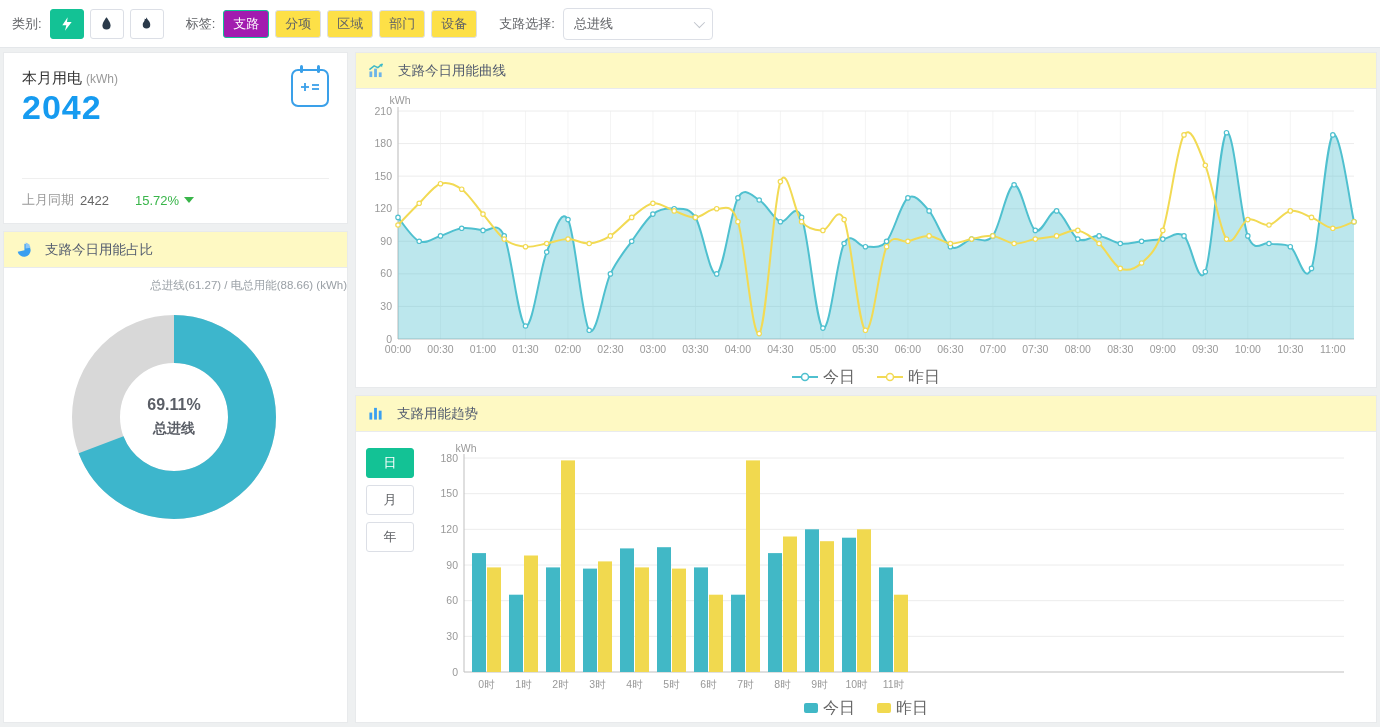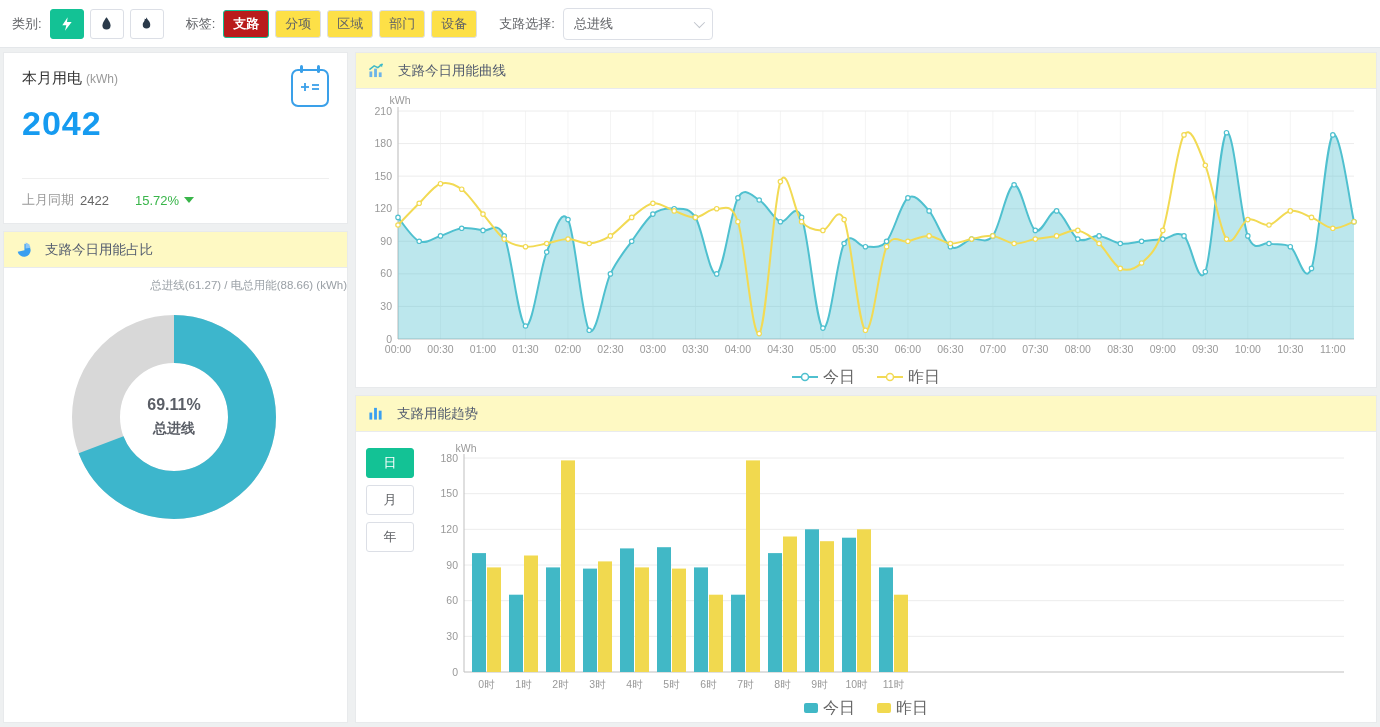--- a/index.html
+++ b/index.html
@@ -8,40 +8,40 @@
 
   
   .topbar { height:48px; background:#fff; border-bottom:1px solid #e4e7ea;
     display:flex; align-items:center; padding:0 12px; gap:6px; }
   .lbl { font-size:13px; color:#606266; margin-right:2px; }
   .icon-btn { width:34px; height:30px; background:#fff; border:1px solid #dcdfe6;
     border-radius:3px; display:flex; align-items:center; justify-content:center; cursor:pointer; }
   .icon-btn.active { background:#13c295; border-color:#13c295; }
   .tag-btn { min-width:40px; height:28px; padding:0 9px; background:#fde047; border:1px solid #dcdfe6;
     border-radius:3px; font-size:13px; color:#606266; cursor:pointer; }
-  .tag-btn.active { background:#b91c1c; border-color:#13c295; color:#fff;font-weight:bold; }
+  .tag-btn.active { background:#a21caf; border-color:#13c295; color:#fff; }
   .sep { width:10px; }
   .select { width:150px; height:32px; border:1px solid #dcdfe6; border-radius:4px; background:#fff;
     display:flex; align-items:center; justify-content:space-between; padding:0 10px; cursor:pointer; }
   .select span.val { font-size:13px; color:#606266; }
   .chev { width:8px; height:8px; border-right:1.5px solid #c0c4cc; border-bottom:1.5px solid #c0c4cc;
     transform:rotate(45deg) translateY(-2px); }
 
   
   .main { display:flex; gap:7px; padding:4px 3px 0 3px; height:675px; }
   .left-col { width:345px; display:flex; flex-direction:column; gap:7px; }
   .right-col { flex:1; display:flex; flex-direction:column; gap:7px; }
   .card, .panel { background:#fff; border:1px solid #e8eaec; }
 
   
   .stat-card { position:relative; padding:16px 18px 0 18px; display:flex; flex-direction:column; }
   .stat-card.h1 { height:172px; } .stat-card.h2 { height:160px; }
   .stat-title { font-size:15px; color:#333; }
   .stat-title .unit { font-size:12px; color:#999; margin-left:4px; }
-  .stat-value { font-size:34px; font-weight:700; color:#169bf0; margin-top:16px; letter-spacing:1px; }
+  .stat-value { font-size:34px; font-weight:700; color:#169bf0; letter-spacing:1px; }
   .stat-foot { margin-top:auto; border-top:1px solid #efefef; padding:12px 0 14px 0;
     display:flex; align-items:center; font-size:13px; }
   .stat-foot .cmp-lbl { color:#999; }
   .stat-foot .cmp-val { color:#666; margin-left:6px; }
   .pct { margin-left:26px; }
   .pct.down { color:#39b54a; } .pct.up { color:#f5483d; }
   .tri { display:inline-block; width:0; height:0; margin-left:5px; }
   .tri.down { border-left:5px solid transparent; border-right:5px solid transparent; border-top:6px solid #39b54a; }
   .tri.up { border-left:5px solid transparent; border-right:5px solid transparent; border-bottom:6px solid #f5483d; }
   .cal { position:absolute; top:16px; right:18px; width:38px; height:38px; border:2px solid #3aa0e9;

